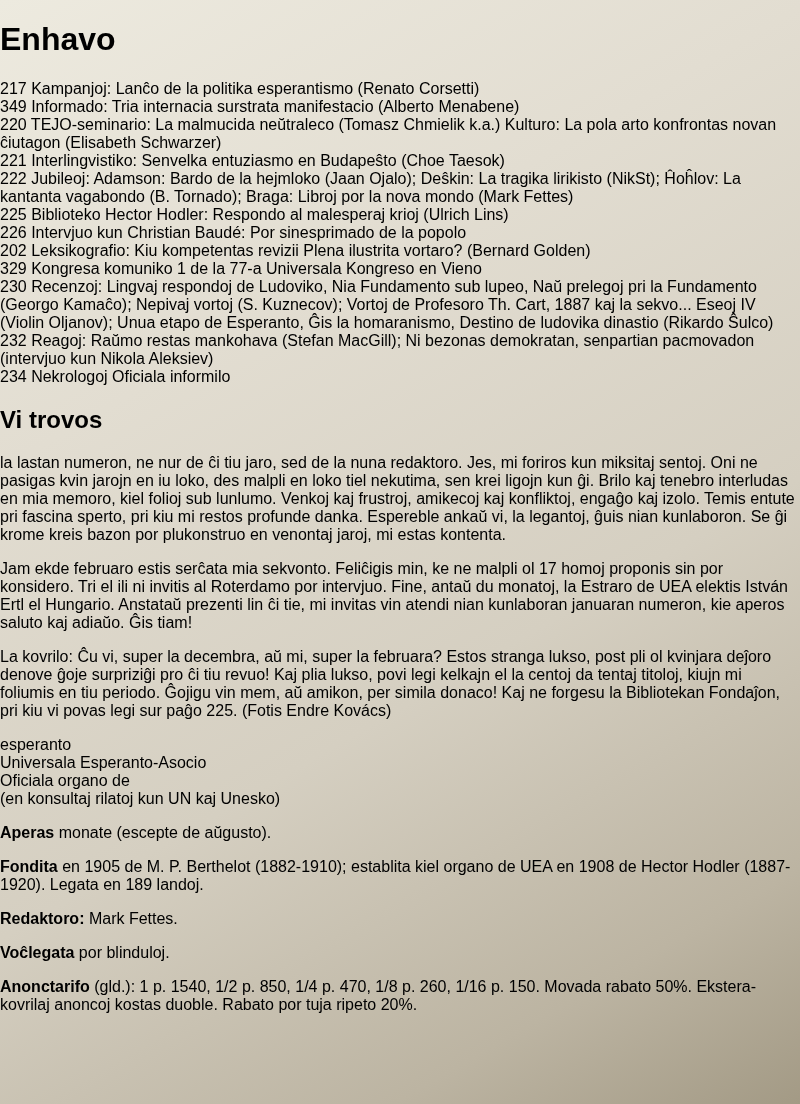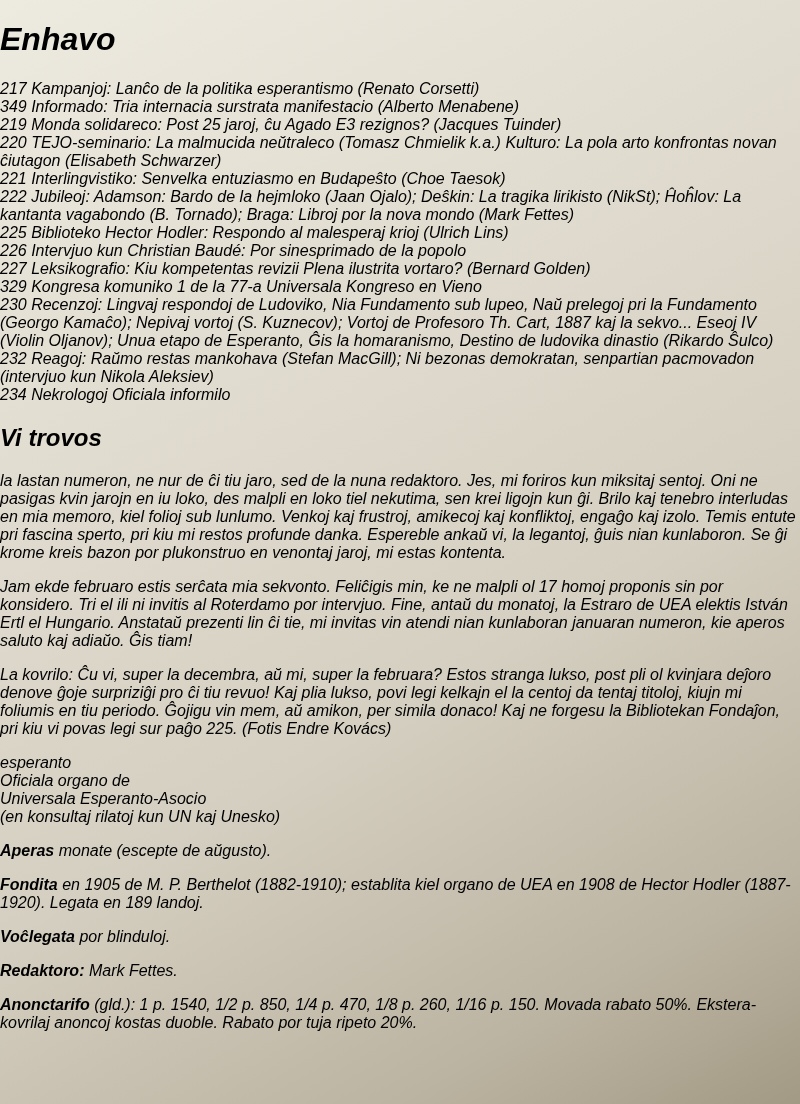--- a/index.html
+++ b/index.html
@@ -1,21 +1,21 @@
 <!DOCTYPE html>
 <html><head>
 <meta charset="utf-8">
 <style>
   html,body{margin:0;padding:0;}
   body{
     width:800px;height:1104px;overflow:hidden;position:relative;
     background:linear-gradient(150deg,#edeadf 0%,#e2ddd1 30%,#d5cfc1 60%,#bcb4a2 85%,#a39a85 100%);
     font-family:"Liberation Sans",sans-serif;
   }
-  .photo{position:absolute;inset:0;font-style:italic;}
+  .photo{position:absolute;inset:0;}
   .red-cover{
     position:absolute;left:58px;top:56px;width:46px;height:1034px;
     background:linear-gradient(180deg,#c53d22 0%,#bd3a20 40%,#b03categori formerly 0;
     background:linear-gradient(180deg,#c53d22,#b23419);
     transform:rotate(-0.8deg);z-index:1;box-shadow:2px 3px 8px rgba(50,30,20,.35);
   }
   .red-tab{
     position:absolute;left:83px;top:57px;width:36px;height:50px;
     background:#c0381f;transform:rotate(-3deg);z-index:1;border-radius:2px;
   }
@@ -94,25 +94,20 @@
             <span class="toc-num">217</span>
             <span class="toc-text">Kampanjoj: Lanĉo de la politika esperantismo (Renato Corsetti)</span>
           </div>
 
           <div class="toc-row">
             <span class="toc-num">349</span>
             <span class="toc-text">Informado: Tria internacia surstrata manifestacio
 (Alberto Menabene)</span>
           </div>
 
-          <div class="toc-row">
-            <span class="toc-num">219</span>
-            <span class="toc-text">Monda solidareco: Post 25 jaroj, ĉu Agado E3 rezignos?
-(Jacques Tuinder)</span>
-          </div>
 
           <div class="toc-row">
             <span class="toc-num">220</span>
             <span class="toc-text">TEJO-seminario: La malmucida neŭtraleco (Tomasz Chmielik k.a.)
 Kulturo: La pola arto konfrontas novan ĉiutagon
 (Elisabeth Schwarzer)</span>
           </div>
 
           <div class="toc-row">
             <span class="toc-num">221</span>
@@ -130,21 +125,21 @@
             <span class="toc-num">225</span>
             <span class="toc-text">Biblioteko Hector Hodler: Respondo al malesperaj krioj (Ulrich Lins)</span>
           </div>
 
           <div class="toc-row">
             <span class="toc-num">226</span>
             <span class="toc-text">Intervjuo kun Christian Baudé: Por sinesprimado de la popolo</span>
           </div>
 
           <div class="toc-row">
-            <span class="toc-num">227</span>
+            <span class="toc-num">202</span>
             <span class="toc-text">Leksikografio: Kiu kompetentas revizii Plena ilustrita vortaro?
 (Bernard Golden)</span>
           </div>
 
           <div class="toc-row">
             <span class="toc-num">329</span>
             <span class="toc-text">Kongresa komuniko 1 de la 77-a Universala Kongreso en Vieno</span>
           </div>
 
           <div class="toc-row">
@@ -176,33 +171,33 @@
     <div class="editorial">
       <h2 class="ed-title">Vi trovos</h2>
       <p>la lastan numeron, ne nur de ĉi tiu jaro, sed de la nuna redaktoro. Jes, mi foriros kun miksitaj sentoj. Oni ne pasigas kvin jarojn en iu loko, des malpli en loko tiel nekutima, sen krei ligojn kun ĝi. Brilo kaj tenebro interludas en mia memoro, kiel folioj sub lunlumo. Venkoj kaj frustroj, amikecoj kaj konfliktoj, engaĝo kaj izolo. Temis entute pri fascina sperto, pri kiu mi restos profunde danka. Espereble ankaŭ vi, la legantoj, ĝuis nian kunlaboron. Se ĝi krome kreis bazon por plukonstruo en venontaj jaroj, mi estas kontenta.</p>
       <p class="indent">Jam ekde februaro estis serĉata mia sekvonto. Feliĉigis min, ke ne malpli ol 17 homoj proponis sin por konsidero. Tri el ili ni invitis al Roterdamo por intervjuo. Fine, antaŭ du monatoj, la Estraro de UEA elektis István Ertl el Hungario. Anstataŭ prezenti lin ĉi tie, mi invitas vin atendi nian kunlaboran januaran numeron, kie aperos saluto kaj adiaŭo. Ĝis tiam!</p>
       <p class="cover-note"><span class="cover-lead">La kovrilo:</span> <span>Ĉu vi, super la decembra, aŭ mi, super la februara? Estos stranga lukso, post pli ol kvinjara deĵoro denove ĝoje surpriziĝi pro ĉi tiu revuo! Kaj plia lukso, povi legi kelkajn el la centoj da tentaj titoloj, kiujn mi foliumis en tiu periodo. Ĝojigu vin mem, aŭ amikon, per simila donaco! Kaj ne forgesu la Bibliotekan Fondaĵon, pri kiu vi povas legi sur paĝo 225. (Fotis Endre Kovács)</span></p>
     </div>
 
     <div class="info-box">
       <div class="ib-col">
         <div class="logo">esperanto</div>
+        <div class="sub">Universala Esperanto-Asocio</div>
         <div class="sub">Oficiala organo de</div>
-        <div class="sub">Universala Esperanto-Asocio</div>
         <div class="sub-small">(en konsultaj rilatoj kun UN kaj Unesko)</div>
         <div class="ib-gap"></div>
         <div>
 
             <p class="item"><strong>Aperas</strong><span> monate (escepte de aŭgusto).</span></p>
 
             <p class="item"><strong>Fondita</strong><span> en 1905 de M. P. Berthelot (1882-1910); establita kiel organo de UEA en 1908 de Hector Hodler (1887-1920). Legata en 189 landoj.</span></p>
 
+            <p class="item"><strong>Redaktoro:</strong><span> Mark Fettes.</span></p>
+
             <p class="item"><strong>Voĉlegata</strong><span> por blinduloj.</span></p>
-
-            <p class="item"><strong>Redaktoro:</strong><span> Mark Fettes.</span></p>
 
 
             <p class="item"><strong>Anonctarifo</strong><span> (gld.): 1 p. 1540, 1/2 p. 850, 1/4 p. 470, 1/8 p. 260, 1/16 p. 150. Movada rabato 50%. Ekstera-kovrilaj anoncoj kostas duoble. Rabato por tuja ripeto 20%.</span></p>
 
           </div>
       </div>
 
     </div>
 
   </div>

